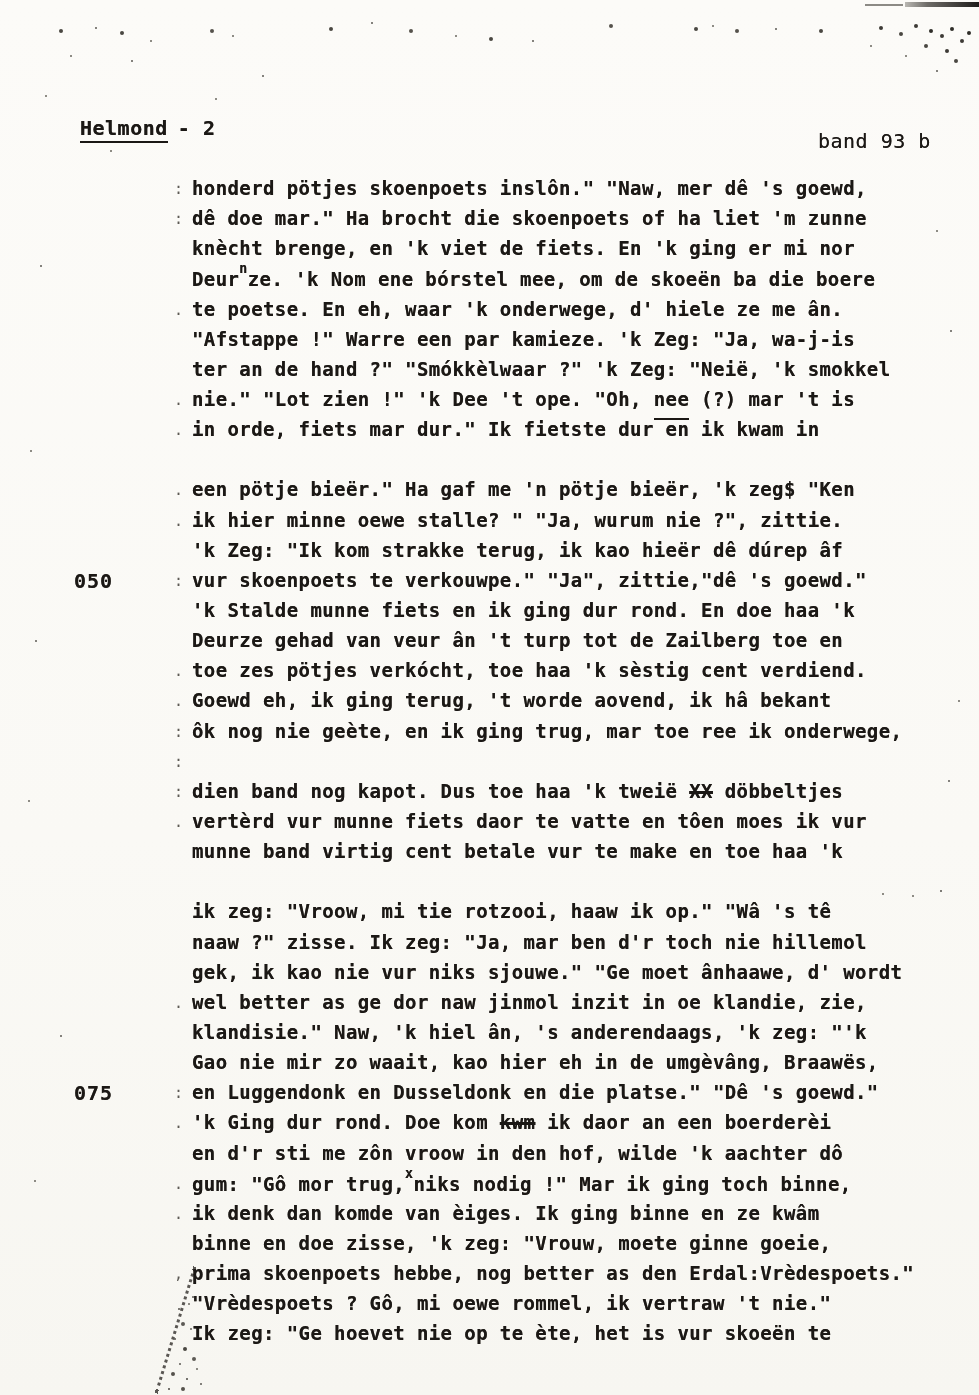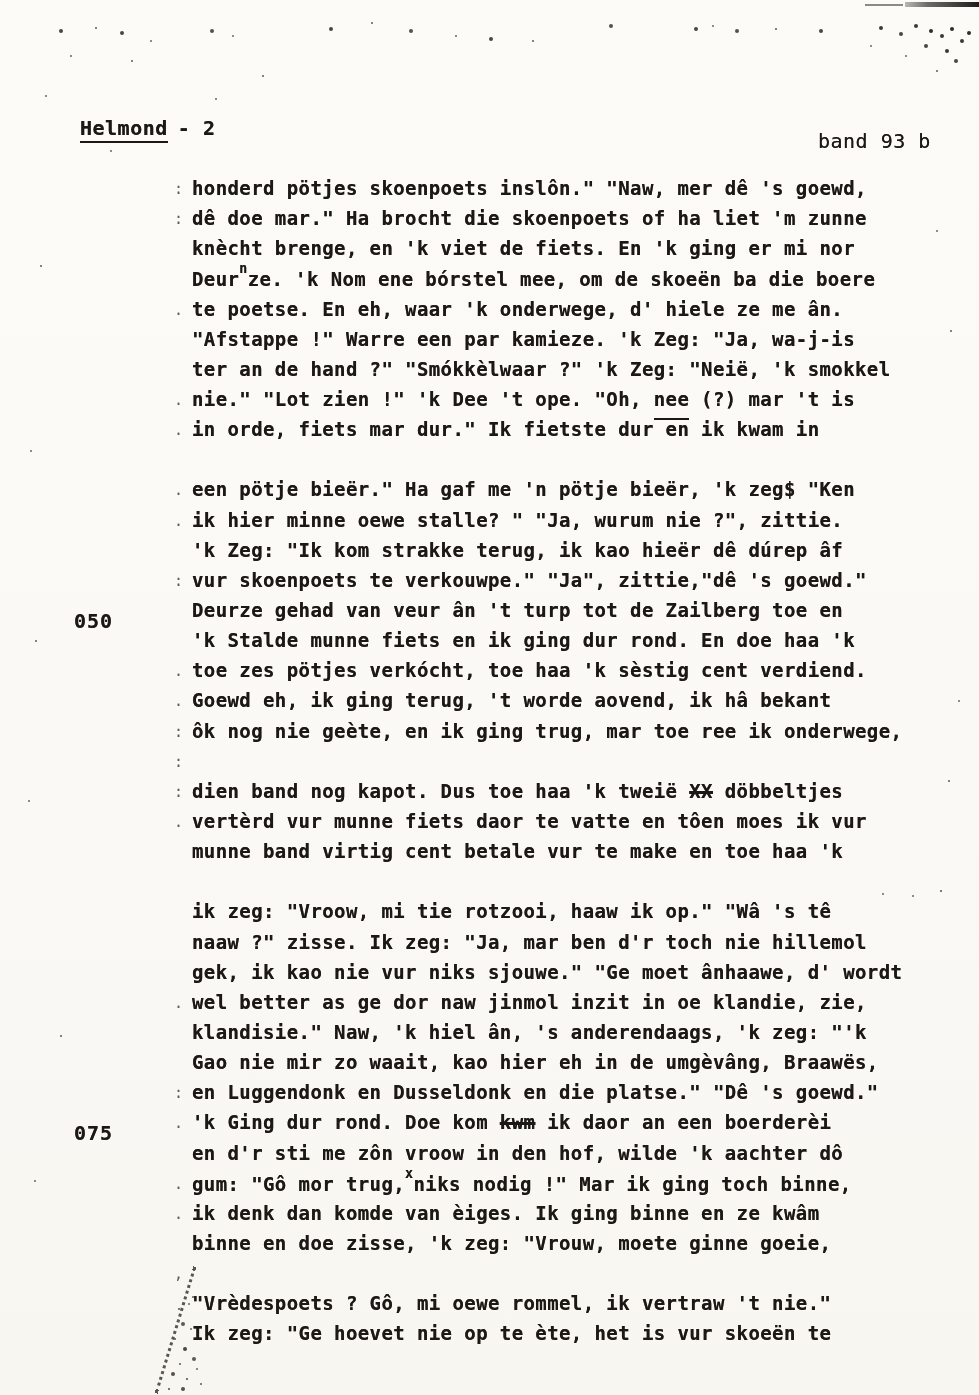--- a/index.html
+++ b/index.html
@@ -42,21 +42,20 @@
   }
   .line .mark{
     width:18px;flex:0 0 18px;
     color:#5d5a55;font-weight:400;font-size:15px;
     text-shadow:none;padding-top:3px;
   }
   .line .side{
     position:absolute;left:-100px;top:0;
     font-size:20px;font-weight:700;letter-spacing:1px;
     color:#1b1815;
-    margin-top:40px;
   }
   .line sup{font-size:.7em;position:relative;top:-.45em;}
   .line .ul{border-bottom:2.5px solid #1b1815;padding-bottom:8px;}
   .line .st{text-decoration:line-through;text-decoration-thickness:2.5px;}
   
   .noise,.noise *{pointer-events:none;}
   .bar-tr{
     position:absolute;top:2px;right:0;width:74px;height:5px;
     background:linear-gradient(90deg,#b9b7b2 0%,#6e6c68 30%,#1e1c1a 100%);
   }
@@ -126,40 +125,40 @@
       <div class="line"><span class="mark">.</span><span class="text">te poetse. En eh, waar 'k onderwege, d' hiele ze me ân.</span></div>
       <div class="line"><span class="mark"></span><span class="text">"Afstappe !" Warre een par kamieze. 'k Zeg: "Ja, wa-j-is</span></div>
       <div class="line"><span class="mark"></span><span class="text">ter an de hand ?" "Smókkèlwaar ?" 'k Zeg: "Neië, 'k smokkel</span></div>
       <div class="line"><span class="mark">.</span><span class="text">nie." "Lot zien !" 'k Dee 't ope. "Oh, <span class="ul">nee</span> (?) mar 't is</span></div>
       <div class="line"><span class="mark">.</span><span class="text">in orde, fiets mar dur." Ik fietste dur en ik kwam in</span></div>
       <div class="line"><span class="mark"></span></div>
       <div class="line"><span class="mark">.</span><span class="text">een pötje bieër." Ha gaf me 'n pötje bieër, 'k zeg$ "Ken</span></div>
       <div class="line"><span class="mark">.</span><span class="text">ik hier minne oewe stalle? " "Ja, wurum nie ?", zittie.</span></div>
       <div class="line"><span class="mark"></span><span class="text">'k Zeg: "Ik kom strakke terug, ik kao hieër dê dúrep âf</span></div>
       <div class="line"><span class="side">050</span><span class="mark">:</span><span class="text">vur skoenpoets te verkouwpe." "Ja", zittie,"dê 's goewd."</span></div>
+      <div class="line"><span class="mark"></span><span class="text">'k Stalde munne fiets en ik ging dur rond. En doe haa 'k</span></div>
       <div class="line"><span class="mark"></span><span class="text">Deurze gehad van veur ân 't turp tot de Zailberg toe en</span></div>
-      <div class="line"><span class="mark"></span><span class="text">'k Stalde munne fiets en ik ging dur rond. En doe haa 'k</span></div>
       <div class="line"><span class="mark">.</span><span class="text">toe zes pötjes verkócht, toe haa 'k sèstig cent verdiend.</span></div>
       <div class="line"><span class="mark">.</span><span class="text">Goewd eh, ik ging terug, 't worde aovend, ik hâ bekant</span></div>
       <div class="line"><span class="mark">:</span><span class="text">ôk nog nie geète, en ik ging trug, mar toe ree ik onderwege,</span></div>
       <div class="line"><span class="mark">:</span></div>
       <div class="line"><span class="mark">:</span><span class="text">dien band nog kapot. Dus toe haa 'k tweië <span class="st">XX</span> döbbeltjes</span></div>
       <div class="line"><span class="mark">.</span><span class="text">vertèrd vur munne fiets daor te vatte en tôen moes ik vur</span></div>
       <div class="line"><span class="mark"></span><span class="text">munne band virtig cent betale vur te make en toe haa 'k</span></div>
       <div class="line"><span class="mark"></span></div>
       <div class="line"><span class="mark"></span><span class="text">ik zeg: "Vroow, mi tie rotzooi, haaw ik op." "Wâ 's tê</span></div>
       <div class="line"><span class="mark"></span><span class="text">naaw ?" zisse. Ik zeg: "Ja, mar ben d'r toch nie hillemol</span></div>
       <div class="line"><span class="mark"></span><span class="text">gek, ik kao nie vur niks sjouwe." "Ge moet ânhaawe, d' wordt</span></div>
       <div class="line"><span class="mark">.</span><span class="text">wel better as ge dor naw jinmol inzit in oe klandie, zie,</span></div>
       <div class="line"><span class="mark"></span><span class="text">klandisie." Naw, 'k hiel ân, 's anderendaags, 'k zeg: "'k</span></div>
       <div class="line"><span class="mark"></span><span class="text">Gao nie mir zo waait, kao hier eh in de umgèvâng, Braawës,</span></div>
       <div class="line"><span class="side">075</span><span class="mark">:</span><span class="text">en Luggendonk en Dusseldonk en die platse." "Dê 's goewd."</span></div>
       <div class="line"><span class="mark">.</span><span class="text">'k Ging dur rond. Doe kom <span class="st">kwm</span> ik daor an een boerderèi</span></div>
       <div class="line"><span class="mark"></span><span class="text">en d'r sti me zôn vroow in den hof, wilde 'k aachter dô</span></div>
       <div class="line"><span class="mark">.</span><span class="text">gum: "Gô mor trug,<sup>x</sup>niks nodig !" Mar ik ging toch binne,</span></div>
       <div class="line"><span class="mark">.</span><span class="text">ik denk dan komde van èiges. Ik ging binne en ze kwâm</span></div>
       <div class="line"><span class="mark"></span><span class="text">binne en doe zisse, 'k zeg: "Vrouw, moete ginne goeie,</span></div>
-      <div class="line"><span class="mark">,</span></div>
+      <div class="line"><span class="mark">,</span><span class="text">prima skoenpoets hebbe, nog better as den Erdal:Vrèdespoets."</span></div>
       <div class="line"><span class="mark"></span><span class="text">"Vrèdespoets ? Gô, mi oewe rommel, ik vertraw 't nie."</span></div>
       <div class="line"><span class="mark"></span><span class="text">Ik zeg: "Ge hoevet nie op te ète, het is vur skoeën te</span></div>
     </div>
 
 </div>
 
 </body></html>

